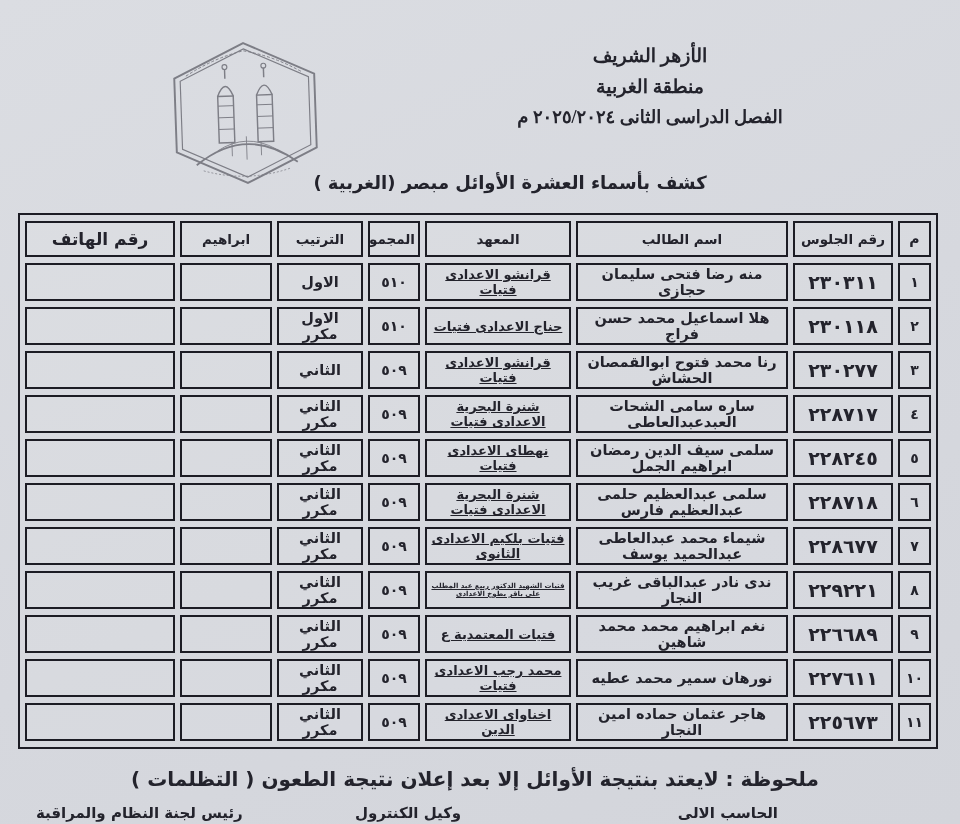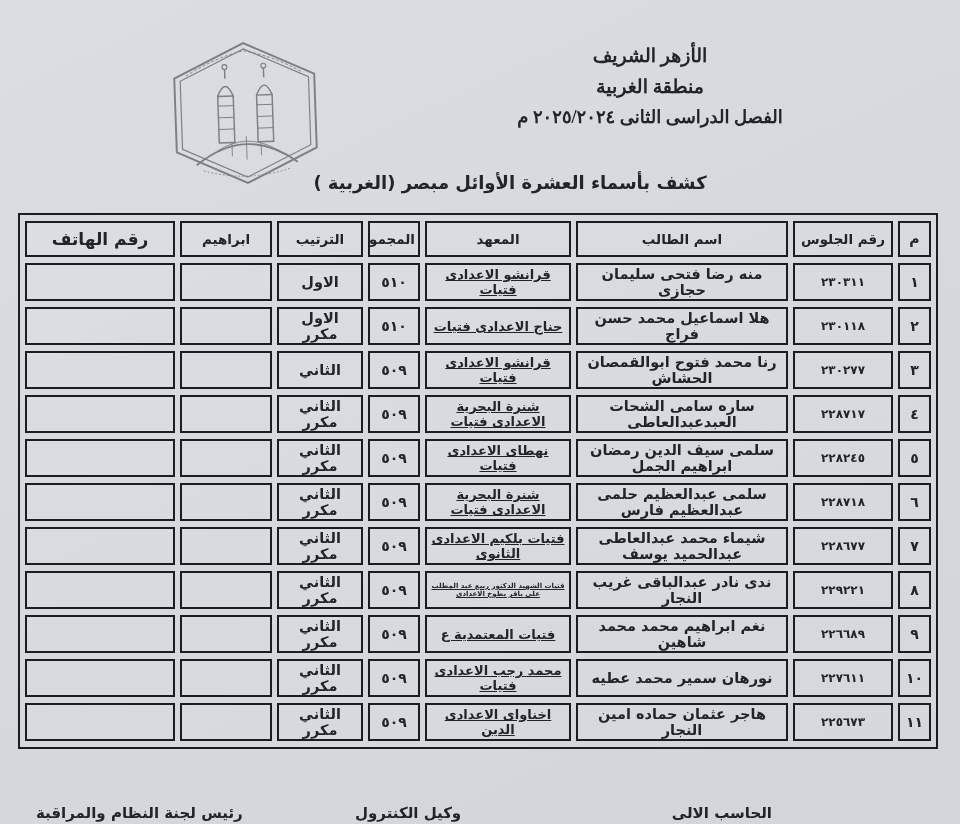--- a/index.html
+++ b/index.html
@@ -46,34 +46,34 @@
     padding:1px 3px;
     text-align:center;vertical-align:middle;
     font-weight:bold;
     overflow:hidden;
     background:rgba(255,255,255,0.06);
   }
   table.results thead th{font-size:13.5px;height:30px;}
   table.results thead th.h-phone{font-size:17px;}
   table.results thead th.h-no{font-size:14px;padding:1px 0;}
   td.c-no{font-size:14px;}
-  td.c-seat{font-size:12px;letter-spacing:3px;}
+  td.c-seat{font-size:19px;letter-spacing:3px;}
   td.c-name{font-size:14.5px;}
   td.c-inst{font-size:13px;text-decoration:underline;}
   td.c-inst.tiny{font-size:7px;font-weight:bold;}
   td.c-total{font-size:14px;}
   td.c-rank{font-size:14.5px;}
 
   
   .note{
     position:absolute;bottom:33px;left:70px;right:80px;
     text-align:center;font-weight:bold;font-size:20px;
   }
   .sign{position:absolute;bottom:2px;font-weight:bold;font-size:15px;}
-  .sign.right{right:188px;}
+  .sign.right{right:182px;}
   .sign.center{left:355px;text-align:center;}
   .sign.left{left:36px;}
 </style>
 </head>
 <body>
 
 <div class="page">
 
   <svg class="emblem" viewBox="0 0 180 160" fill="none" stroke="#5f5f68" stroke-width="2">
     <path d="M90 8 L162 42 L162 118 L90 152 L18 118 L18 42 Z"></path>
@@ -239,17 +239,18 @@
             <td class="c-inst">اخناواى الاعدادى الدين</td>
             <td class="c-total">٥٠٩</td>
             <td class="c-rank">الثاني مكرر</td>
             <td class="c-pct"></td>
             <td class="c-phone"></td>
           </tr>
         </tbody>
     </table>
   </div>
 
+  <div class="note">ملحوظة : لايعتد بنتيجة الأوائل إلا بعد إعلان نتيجة الطعون ( التظلمات )</div>
   <div class="sign right">الحاسب الالى</div>
   <div class="sign center">وكيل الكنترول</div>
   <div class="sign left">رئيس لجنة النظام والمراقبة</div>
 
 </div>
 
 </body></html>

